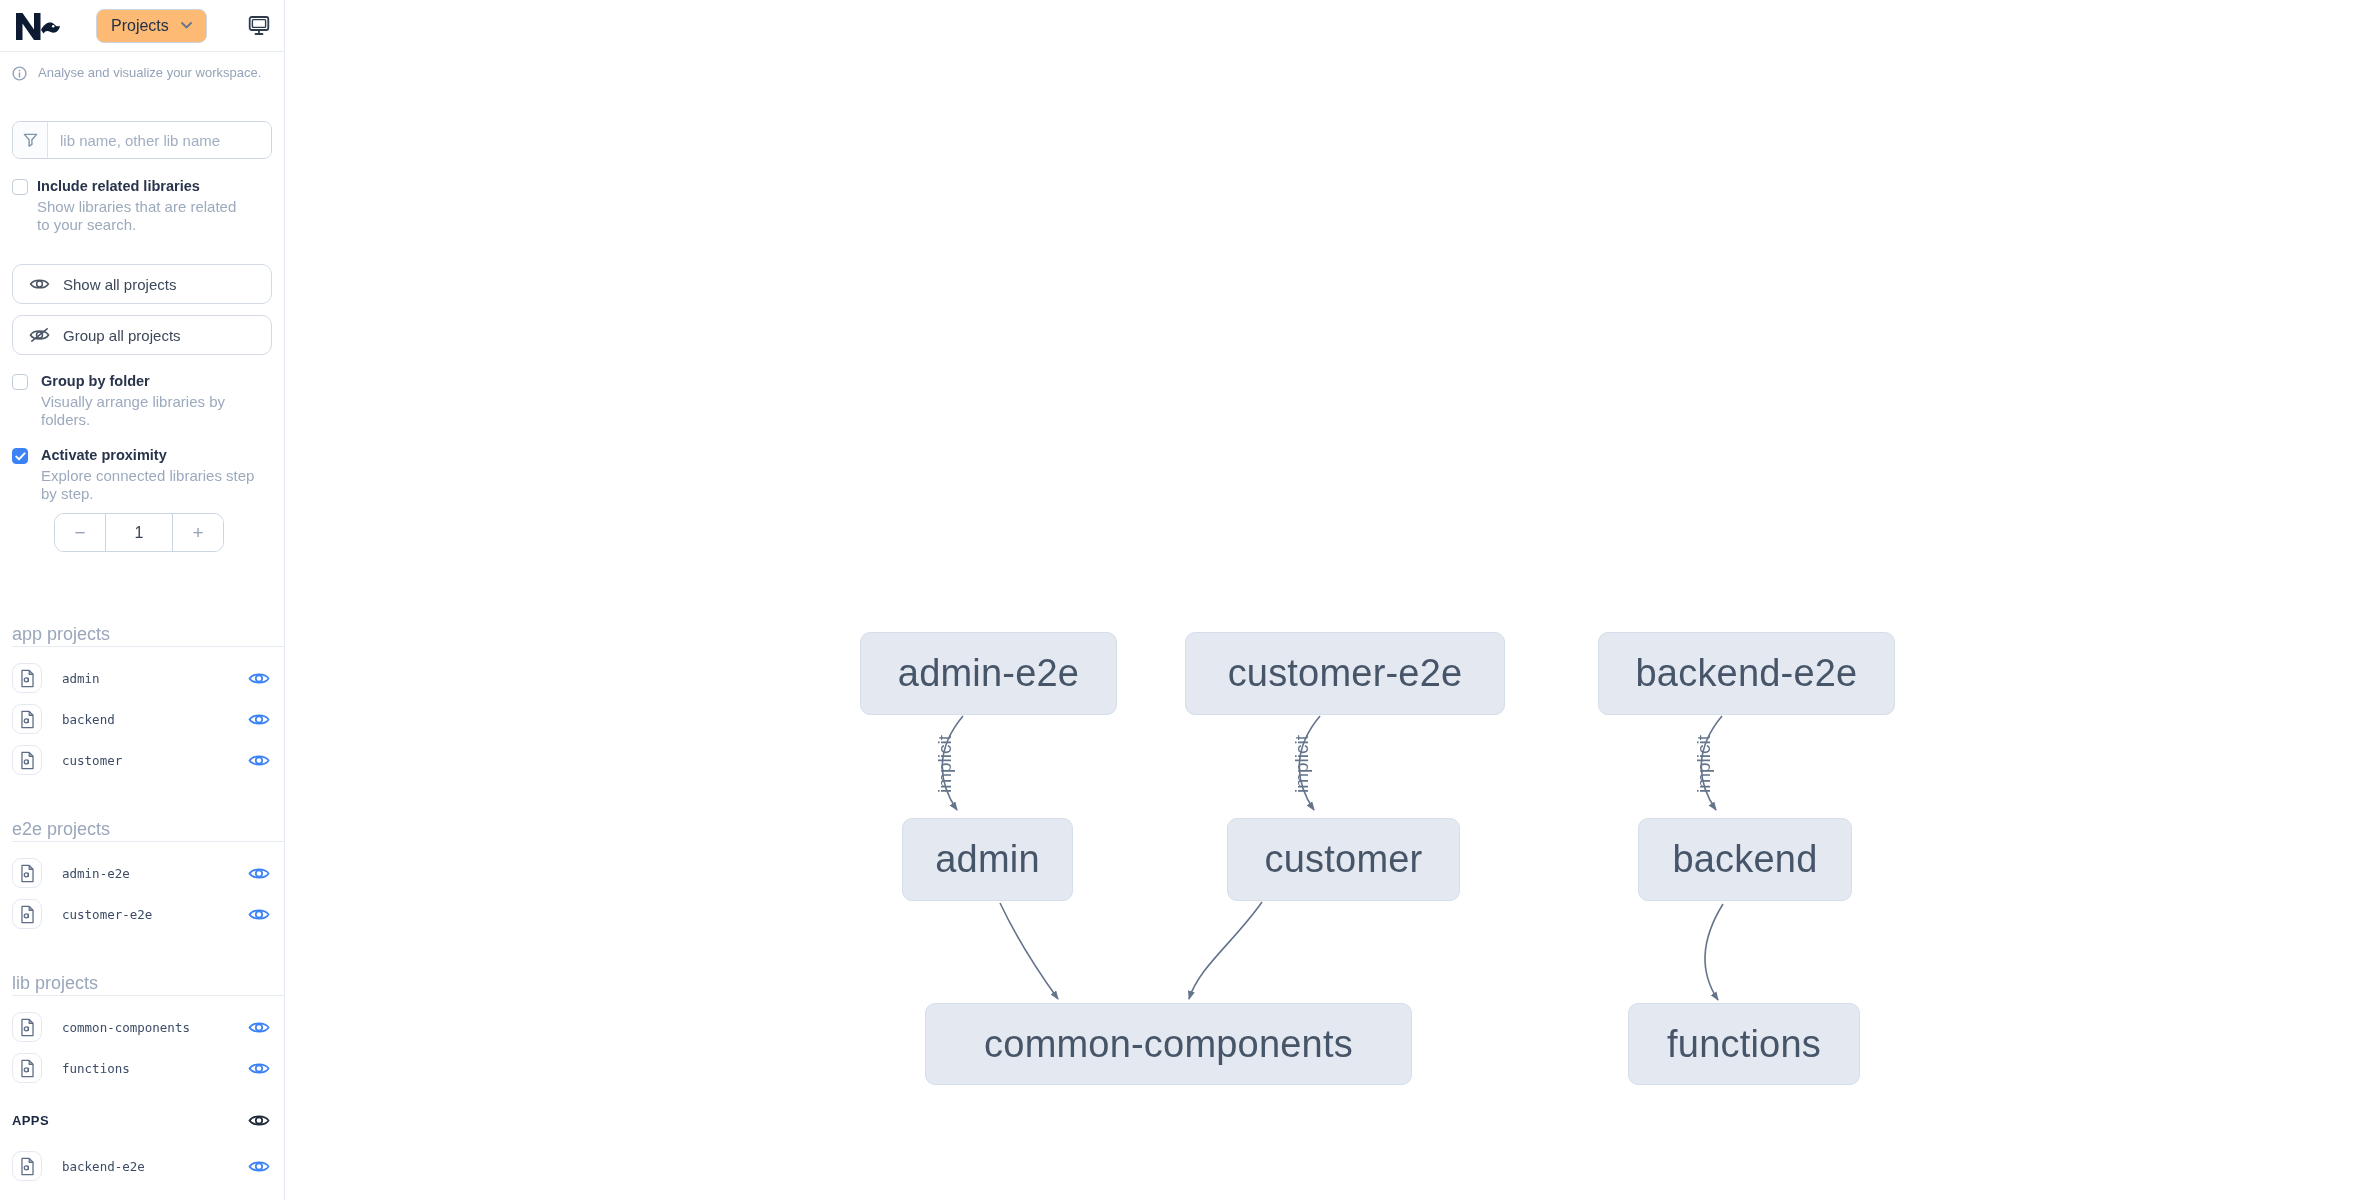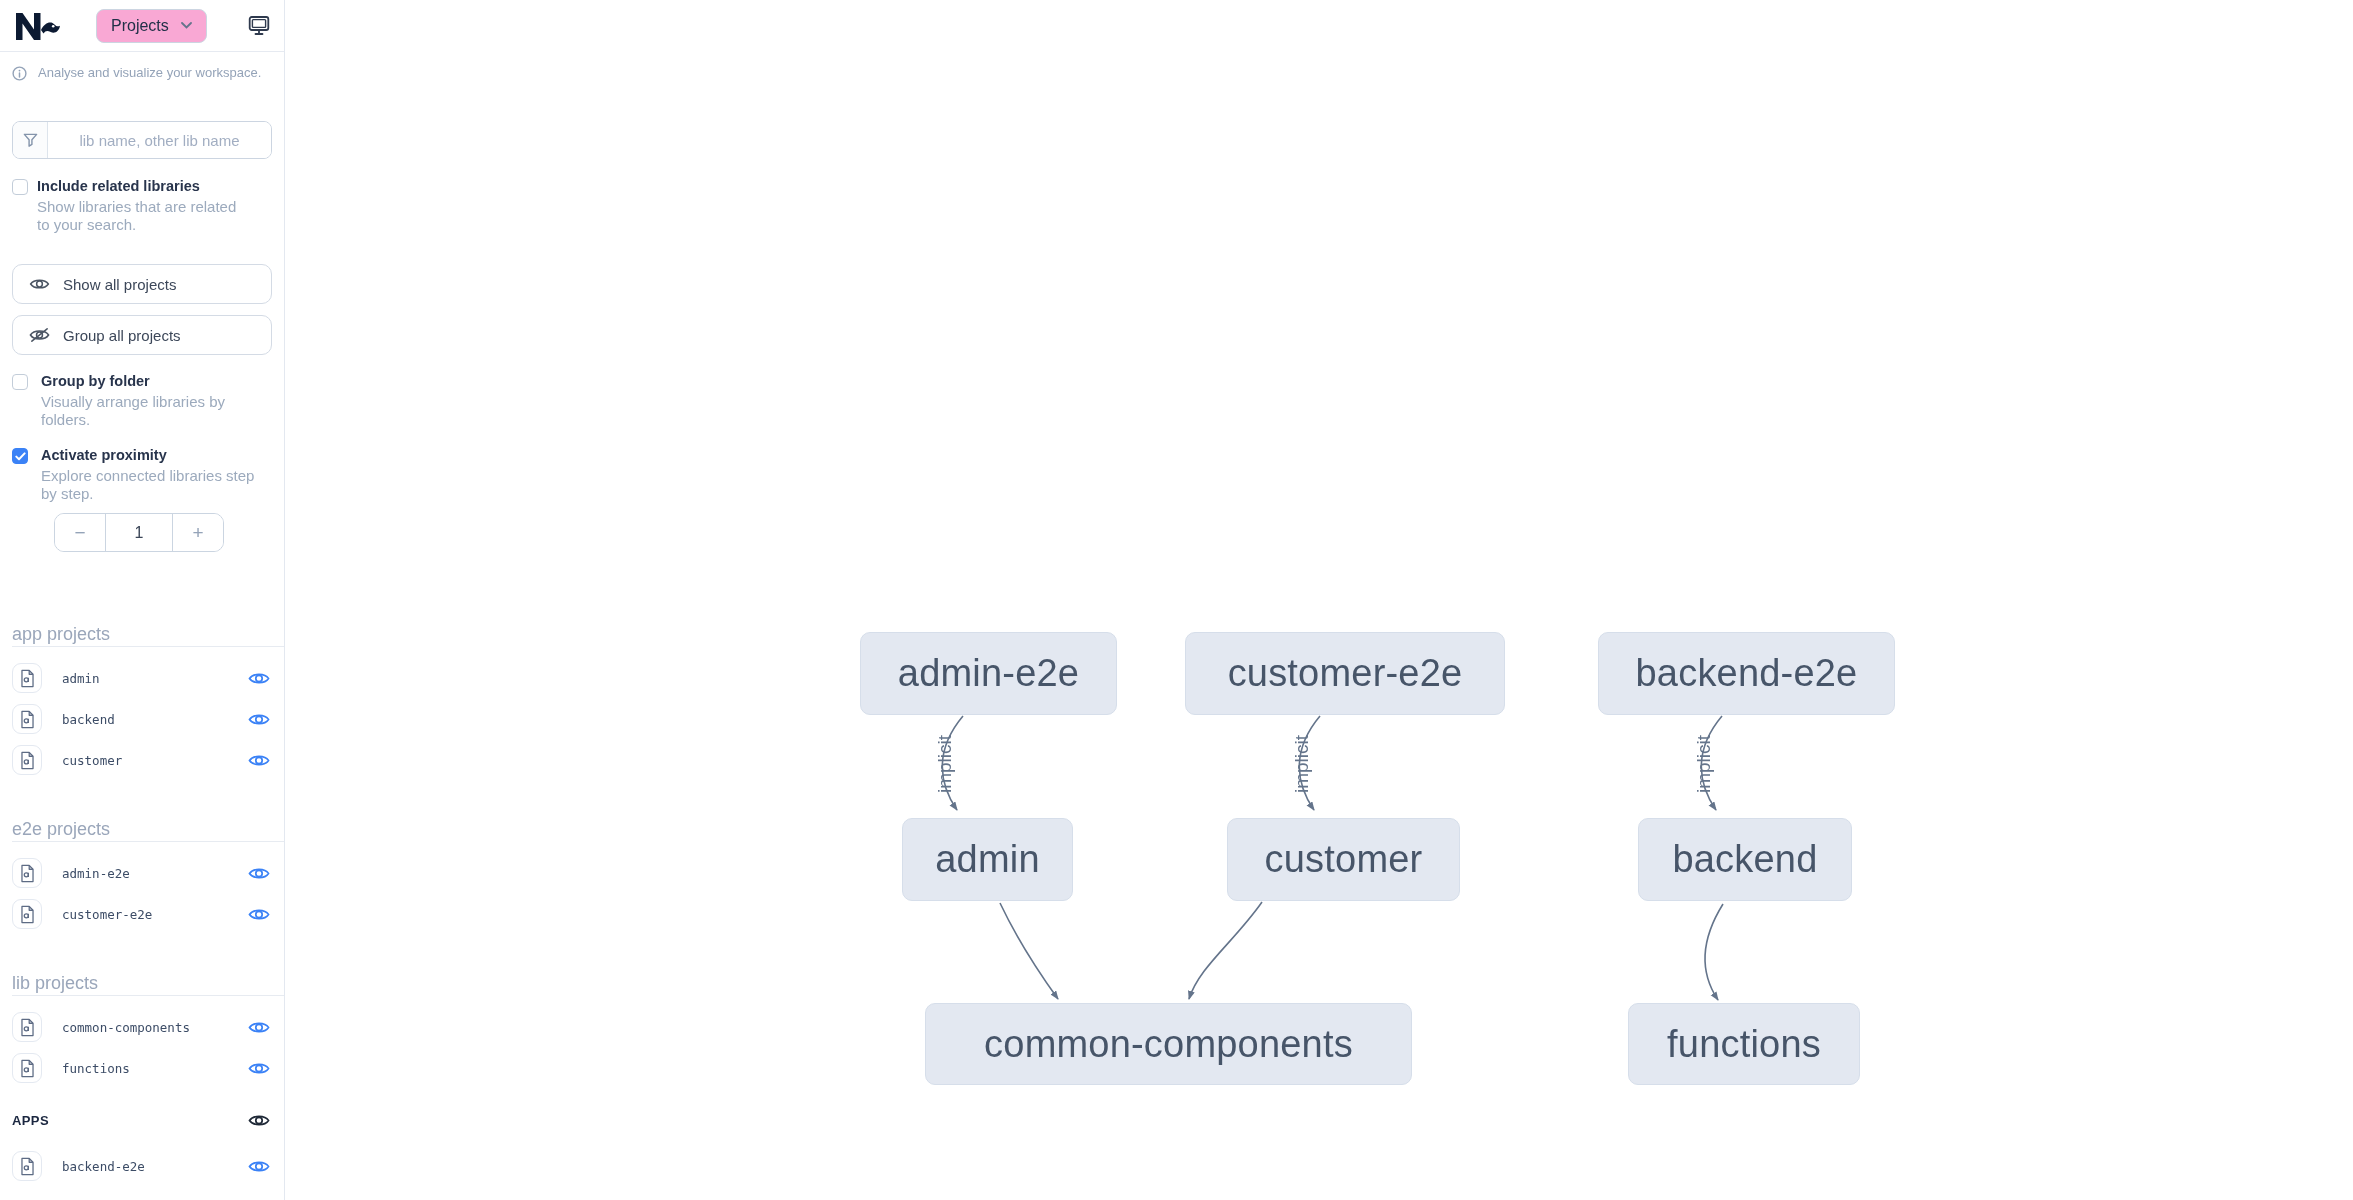--- a/index.html
+++ b/index.html
@@ -7,35 +7,35 @@
   body { font-family:"Liberation Sans", sans-serif; background:#fff; overflow:hidden; }
   .app { position:relative; width:2353px; height:1200px; background:#fff; }
 
   
   .sidebar { position:absolute; left:0; top:0; width:285px; height:1200px;
              background:#fff; border-right:1px solid #e3e8f0; z-index:5; }
   .topbar { height:52px; display:flex; align-items:center; padding:0 14px;
             border-bottom:1px solid #e6eaf1; }
   .logo svg { display:block; }
   .view-select { display:inline-flex; align-items:center; gap:12px; height:34px;
-            margin-left:36px; padding:0 14px; background:#f9a8d4; border:1px solid #ccd5e1;
+            margin-left:36px; padding:0 14px; background:#fdba74; border:1px solid #ccd5e1;
             border-radius:8px; font-size:16px; color:#223048; cursor:pointer; }
   .theme-btn { margin-left:auto; display:flex; align-items:center; cursor:pointer; }
 
   .side-scroll { padding:0 12px; }
   .tagline { margin-top:13px; display:flex; align-items:flex-start; gap:11px;
              color:#94a3b8; font-size:13px; line-height:16px; }
   .tagline svg { flex:0 0 auto; margin-top:1px; }
 
   .search { margin-top:40px; display:flex; height:38px; border:1px solid #ccd5e1;
             border-radius:8px; overflow:hidden; background:#fff; }
   .search .funnel-seg { width:40px; display:flex; align-items:center; justify-content:center;
             border-right:1px solid #dde4ec; background:#fbfcfd; }
   .search input { flex:1; border:0; outline:none; padding:0 12px; font-size:15px;
-            color:#334155; font-family:"Liberation Sans",sans-serif;text-align:center; }
+            color:#334155; font-family:"Liberation Sans",sans-serif; }
   .search input::placeholder { color:#a2aec2; }
 
   .chk { display:flex; gap:13px; }
   .chk.include { margin-top:18px;gap:9px; }
   .chk.group   { margin-top:17px; }
   .chk.prox    { margin-top:17px; }
   .cbox { flex:0 0 auto; width:16px; height:16px; margin-top:2px; border:1px solid #c3cdd9;
           border-radius:4px; background:#fff; display:flex; align-items:center; justify-content:center; }
   .cbox.checked { background:var(--accent); border-color:var(--accent); }
   .clabel { font-size:14.5px; font-weight:700; color:#28344c; line-height:19px; }

